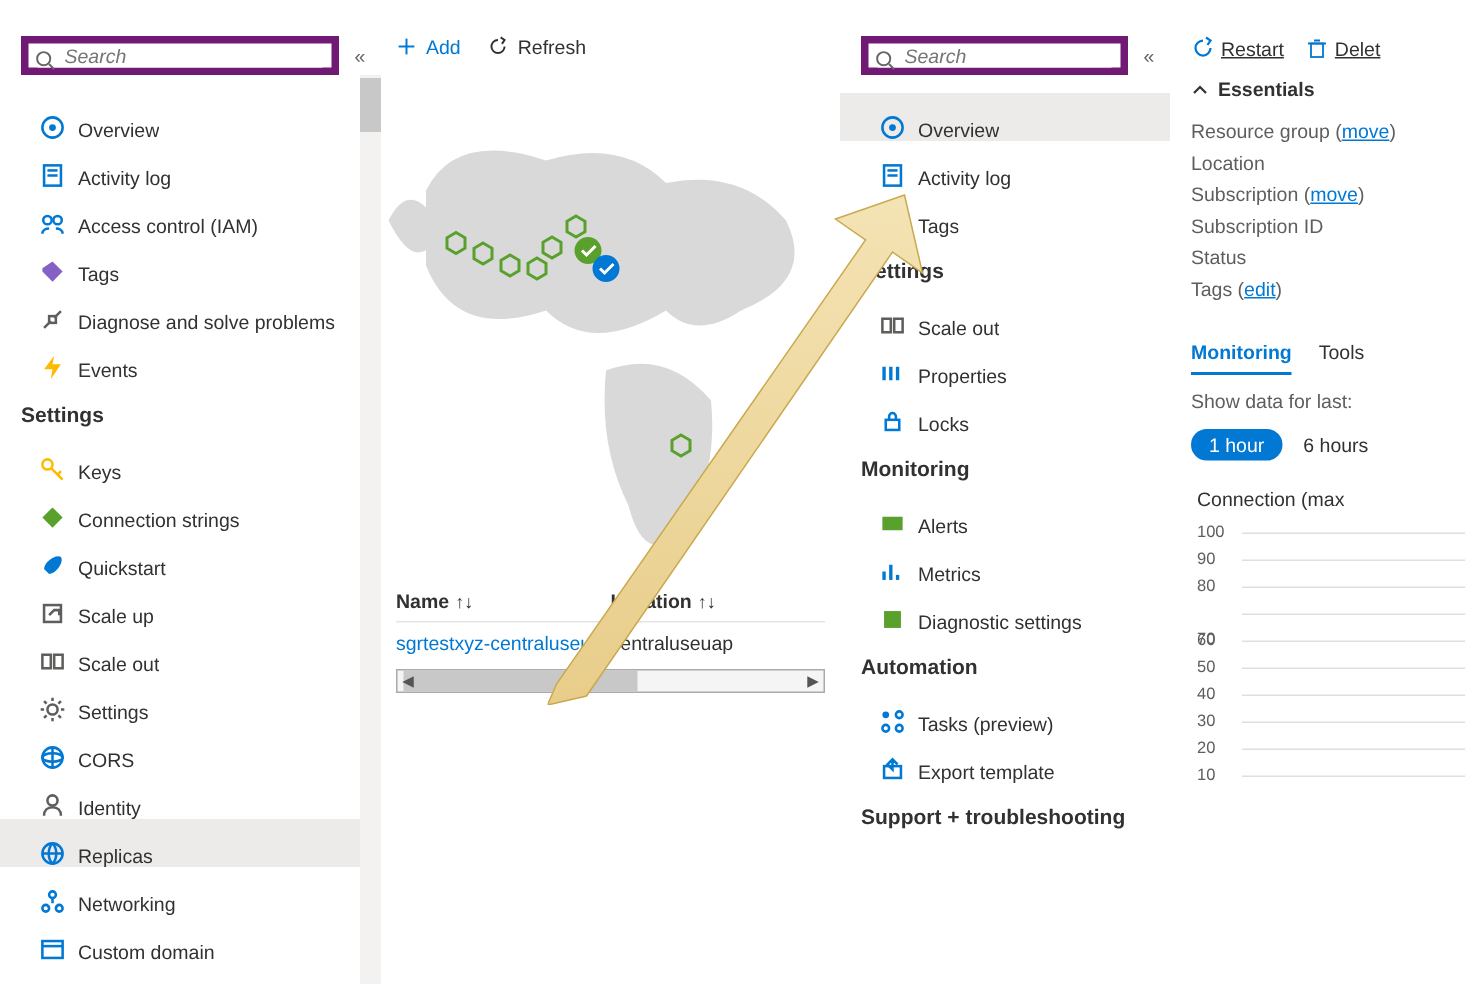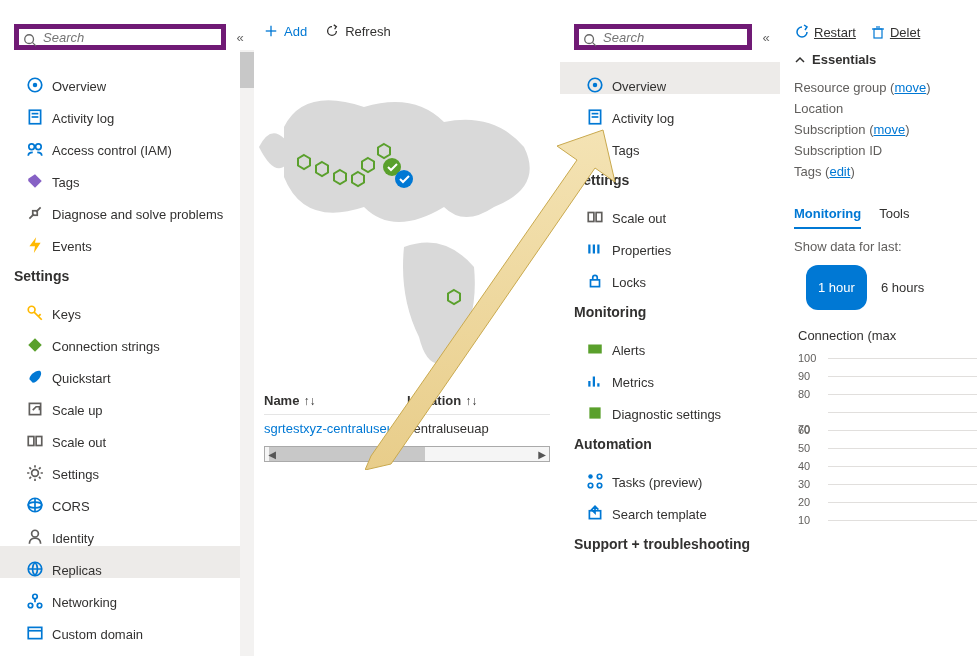--- a/index.html
+++ b/index.html
@@ -59,21 +59,21 @@
   .cmd { display:flex; align-items:center; gap:4px; cursor:pointer; color:#323130;text-decoration:underline; }
   .cmd.blue svg { color:#0078d4; }
   .cmd.red svg { color:#a4262c; }
   .essentials { display:flex; align-items:center; gap:6px; padding:4px 0 10px 4px; font-weight:600; cursor:pointer; }
   .ess-row { padding:3px 0 3px 4px; color:#605e5c; font-size:13px; }
   .ess-row a { color:#0078d4; text-decoration:underline; }
   .tabs { display:flex; gap:18px; margin-top:18px; padding-left:4px; }
   .tab { padding:6px 0; cursor:pointer; }
   .tab.active { color:#0078d4; border-bottom:2px solid #0078d4; font-weight:600; }
   .pill-row { display:flex; align-items:center; gap:14px; padding:8px 0 12px 4px; }
-  .pill { background:#0078d4; color:#fff; border-radius:12px; padding:15px 12px; font-size:13px; cursor:pointer;margin-left:12px; }
+  .pill { background:#0078d4; color:#fff; border-radius:12px; padding:3px 12px; font-size:13px; cursor:pointer; }
   .pill-plain { cursor:pointer; }
   .chart-title { font-weight:400; padding:6px 0 10px 8px; }
   .chart { position:relative; height:200px; width:100%; padding-left:8px;}
   .chart .gridline { border-top:1px solid #e1dfdd; position:absolute; left:38px; right:0; }
   .chart .ylabel { position:absolute; left:8px; font-size:11px; color:#605e5c; transform:translateY(-50%); }
 
   
   .scrolltrack { position:absolute; right:0; top:50px; bottom:0; width:14px; background:#f3f2f1; }
   .scrolltrack .thumb { background:#c8c8c8; width:100%; height:36px; margin-top:2px; }
 
@@ -470,21 +470,21 @@
           </span>
           <span class="nav-label">Tasks (preview)</span>
         </div>
         <div class="nav-item">
           <span class="nav-icon i-blue">
             <svg viewBox="0 0 16 16">
               <rect x="3" y="6" width="10" height="7" stroke="currentColor" stroke-width="1.5" fill="none"></rect>
               <polyline points="8,2 8,8 5,5 8,2 11,5" stroke="currentColor" stroke-width="1.5" fill="none"></polyline>
             </svg>
           </span>
-          <span class="nav-label">Search template</span>
+          <span class="nav-label">Export template</span>
         </div>
         <div class="section-header">Support + troubleshooting</div>
       </div>
   </div>
 
   <div class="col col4">
     <div class="cmdbar">
       <div class="cmd blue">
         <svg width="16" height="16" viewBox="0 0 16 16">
             <path d="M13 8 A5 5 0 1 1 8 3" fill="none" stroke="#0078d4" stroke-width="1.5"></path>
@@ -505,20 +505,21 @@
       <svg width="12" height="12" viewBox="0 0 12 12">
           <polyline points="2,8 6,4 10,8" fill="none" stroke="#323130" stroke-width="1.5"></polyline>
         </svg>
       <span>Essentials</span>
     </div>
     <div id="ess-rows">
         <div class="ess-row">Resource group (<a>move</a>)</div>
         <div class="ess-row">Location</div>
         <div class="ess-row">Subscription (<a>move</a>)</div>
         <div class="ess-row">Subscription ID</div>
+        <div class="ess-row">Status</div>
         <div class="ess-row">Tags (<a>edit</a>)</div>
       </div>
 
     <div class="tabs" id="right-tabs">
         <div class="tab active">Monitoring</div>
         <div class="tab">Tools</div>
       </div>
     <div class="ess-row" style="padding-top:10px">Show data for last:</div>
     <div class="pill-row" id="time-pills">
         <div class="pill">1 hour</div>

